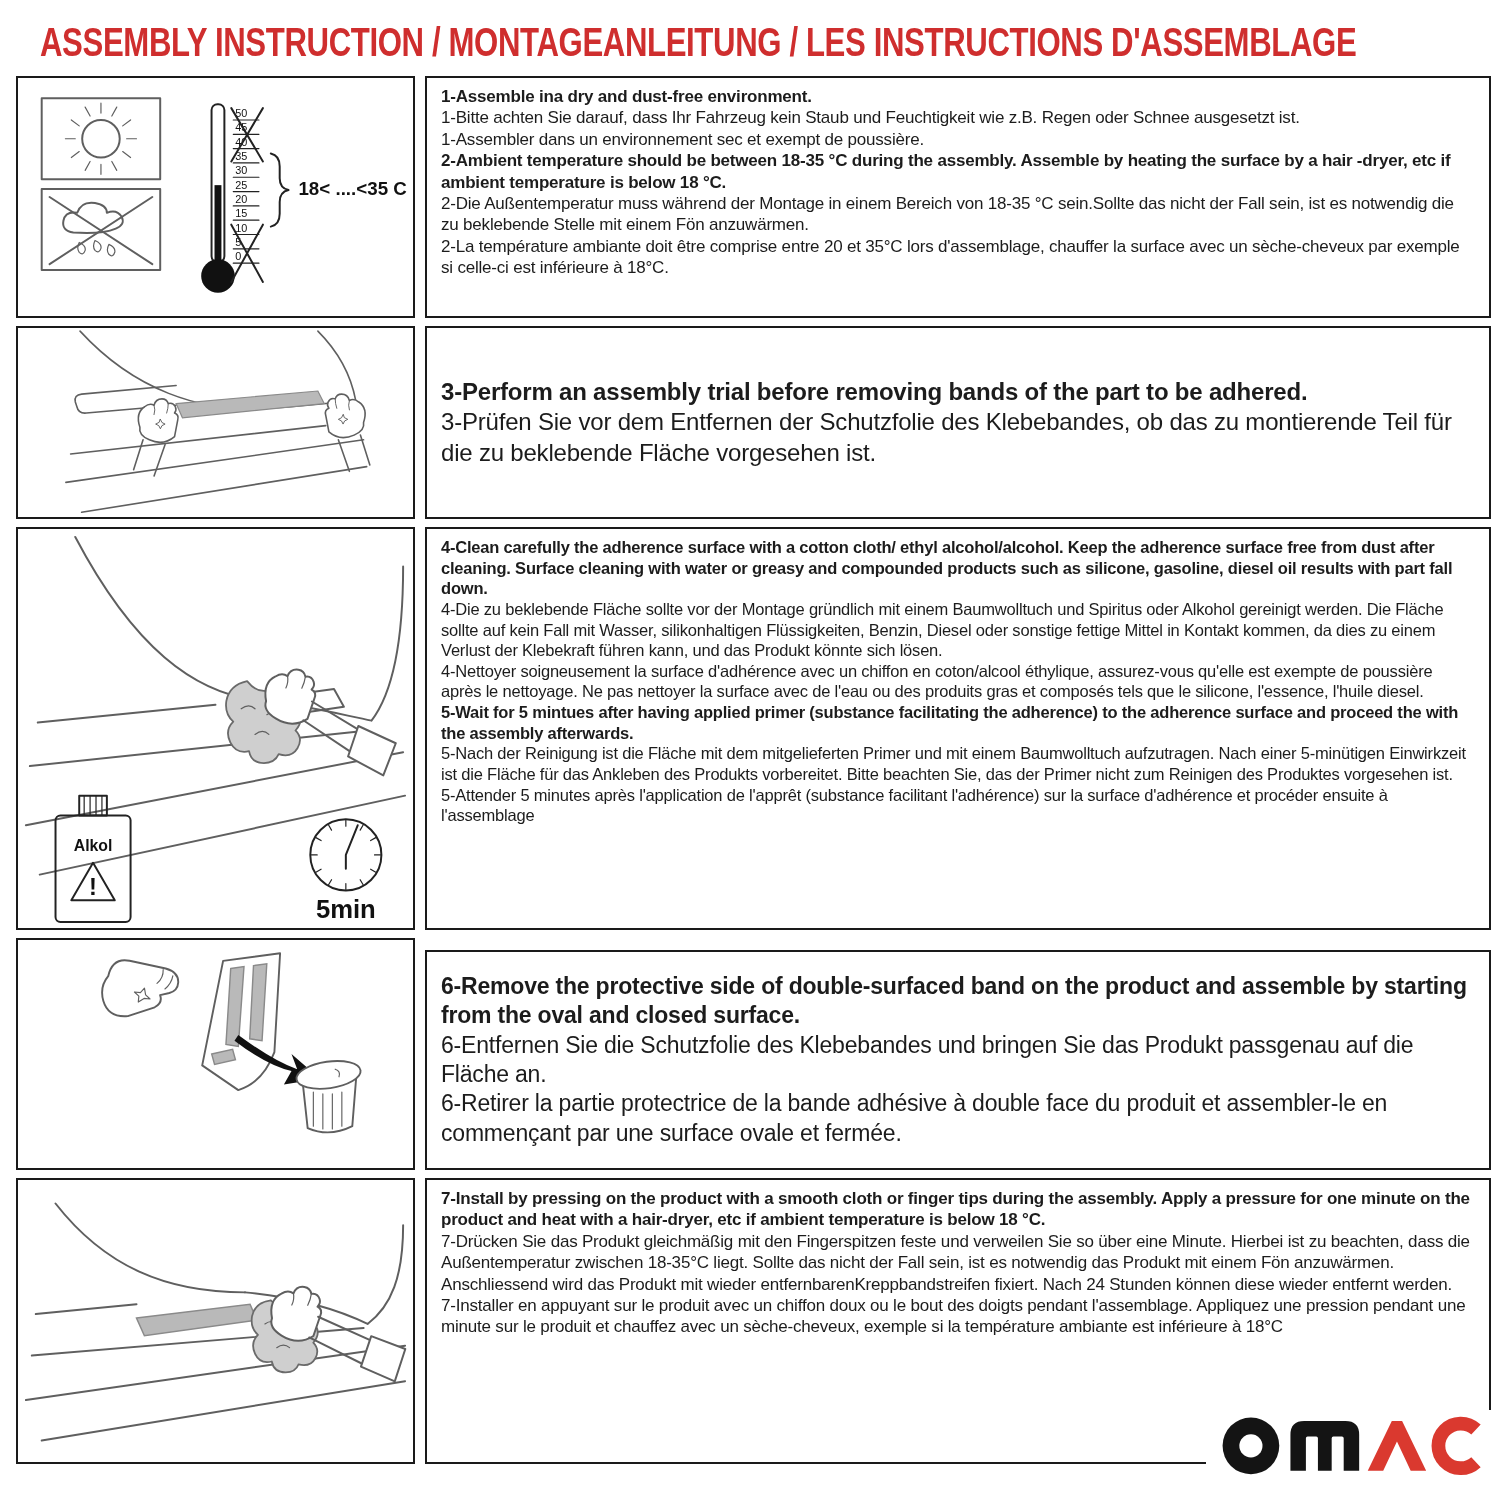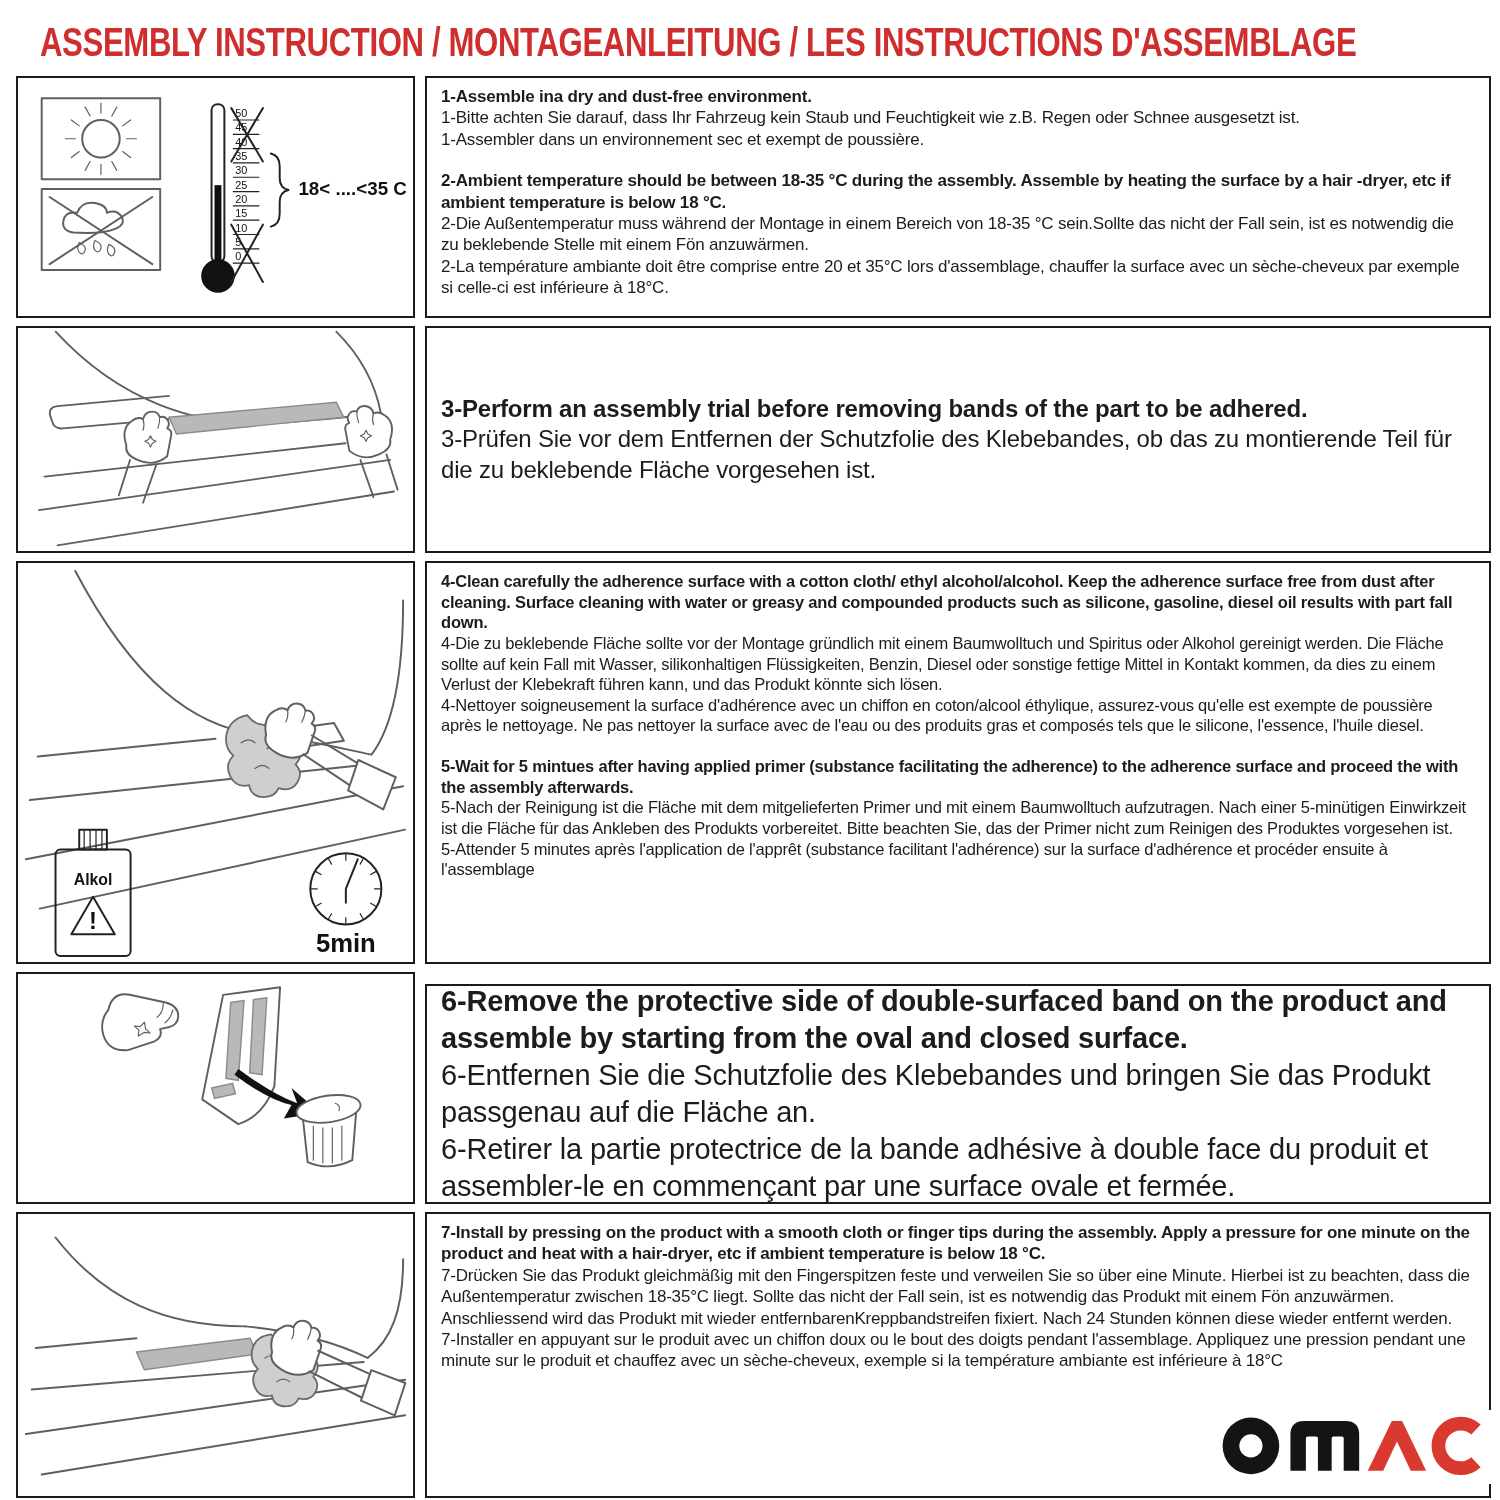--- a/index.html
+++ b/index.html
@@ -29,31 +29,31 @@
     width:399px;flex:none;border:2px solid #1a1a1a;box-sizing:border-box;
     background:#fff;display:flex;align-items:center;justify-content:flex-start;
   }
   .illus svg{display:block;width:100%;height:100%;}
   .textbox{
     width:1066px;flex:none;border:2px solid #1a1a1a;box-sizing:border-box;
     background:#fff;padding:8px 14px;display:flex;flex-direction:column;
   }
   .textbox.center{justify-content:center;}
   .r1{height:242px;}
-  .r2{height:227px;}
+  .r2{height:193px;}
   .r3{height:403px;}
   .r4{height:232px;}
   .r5{height:286px;}
   .fs-a{font-size:17px;line-height:1.26;letter-spacing:-.2px;}
   .fs-b{font-size:24px;line-height:1.27;letter-spacing:-.2px;}
   .fs-c{font-size:16.5px;line-height:1.25;letter-spacing:-.2px;}
-  .fs-d{font-size:29px;line-height:1.28;letter-spacing:-.2px;margin-top:12px;}
+  .fs-d{font-size:23px;line-height:1.28;letter-spacing:-.2px;margin-top:12px;}
   p{margin:0;}
   p.b{font-weight:bold;}
-  p.gap{margin-top:20px;}
+  p.gap{}
 
   
   .ln{fill:none;stroke:var(--line);stroke-width:2;stroke-linecap:round;stroke-linejoin:round;}
   .ink{stroke:#222;}
   .thin{stroke-width:1.2;}
   .hand{fill:#ffffff;stroke:var(--line);stroke-width:2;stroke-linejoin:round;}
   .strip{fill:#b9b9b9;stroke:#8a8a8a;stroke-width:1.5;}
   .cloth{fill:#cfcfcf;stroke:#6a6a6a;stroke-width:1.8;stroke-linejoin:round;}
   .blk{fill:#111;}
   .svg-label{font-family:"Liberation Sans",sans-serif;fill:#111;}

